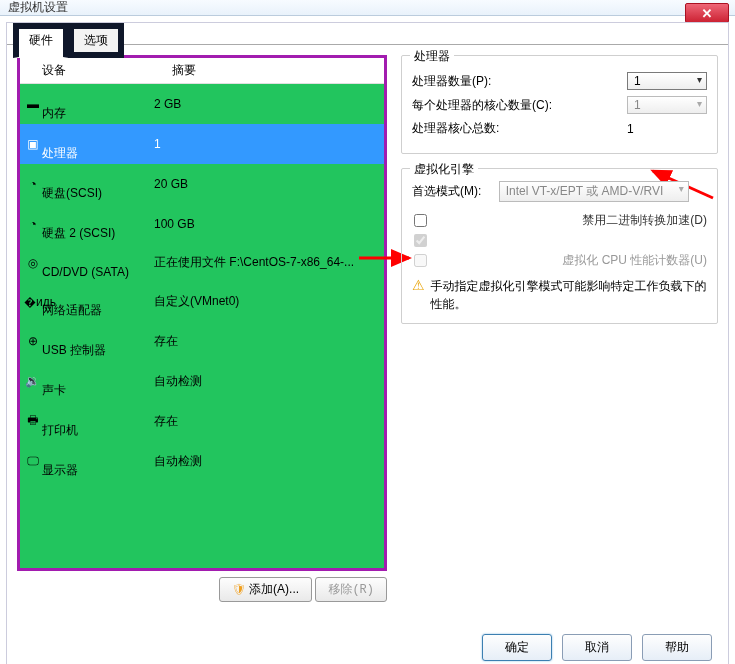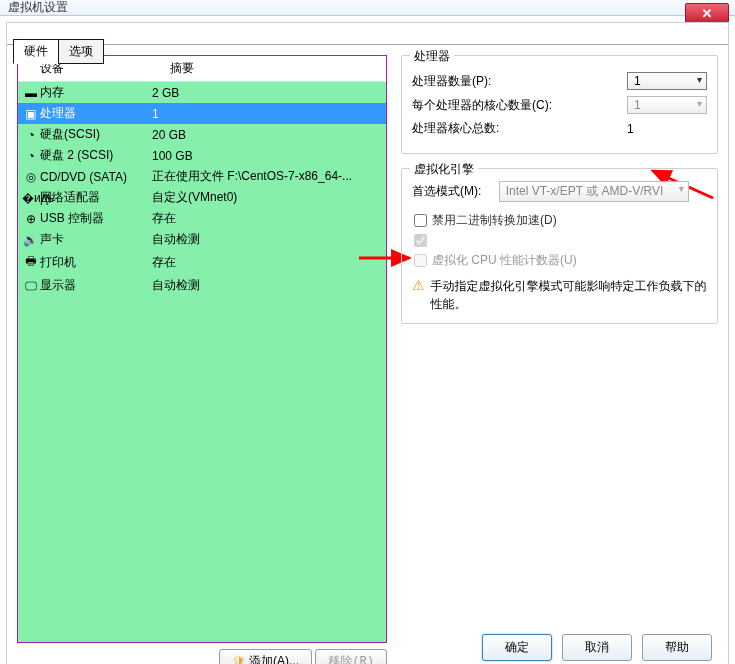--- a/index.html
+++ b/index.html
@@ -1,50 +1,50 @@
 <!DOCTYPE html>
 <html><head>
 <meta charset="utf-8">
 <style>
 * { box-sizing: border-box; margin: 0; padding: 0; }
 body { font-family: "Microsoft YaHei", "Segoe UI", Tahoma, sans-serif; font-size: 12px; background: #fff; width: 735px; height: 664px; overflow: hidden; }
 .titlebar { height: 16px; background: linear-gradient(#f7fbff,#e9f2fb); border-bottom: 1px solid #bcd; display: flex; align-items: center; padding: 0 8px; position: relative; color:#333; }
 .close-btn { position:absolute; right:6px; top:3px; width:44px; height:20px; background:linear-gradient(#e67,#c23); border:1px solid #a12; border-radius:2px; color:#fff; display:flex; align-items:center; justify-content:center; font-size:13px; font-weight:bold; cursor:pointer; }
 .dialog-body { border:1px solid #ccd; margin:6px; height:650px; background:#fff; position:relative; }
 .tabs { position:absolute; top:-1px; left:6px; display:flex; }
-.tab { border:1px solid #0f172a; background:#fff; padding:3px 10px; font-size:12px; margin-right:-1px; position:relative; top:17px; cursor:pointer; }
+.tab { border:6px solid #0f172a; background:#fff; padding:3px 10px; font-size:12px; margin-right:-1px; position:relative; top:1px; cursor:pointer; }
 .tab.active { border-bottom:1px solid #fff; background:#fff; }
 .tab.inactive { background:#f3f3f3; }
 .tab-line { border-top:1px solid #aaa; margin-top:21px; }
 .content { display:flex; padding:10px 10px 0 10px; height:570px; }
 .left { width:370px; }
-.hw-list { border:1px solid #a21caf; height:588px; overflow:hidden; background:#86efac; }
+.hw-list { border:3px solid #a21caf; height:516px; overflow:hidden; background:#22c55e; }
 .hw-head { display:flex; background:#fff; border-bottom:1px solid #e0e0e0; font-weight:normal; color:#000; padding:4px 4px; }
 .hw-head .c1 { width:130px; }
 .hw-head .c2 { flex:1; }
 .hw-row { display:flex; align-items:center; padding:2px 4px; cursor:pointer; }
 .hw-row.selected { background:#3399ff; color:#fff; }
 .hw-row .ic { width:18px; text-align:center; font-size:12px; }
-.hw-row .c1 { width:112px; white-space:nowrap; overflow:hidden; text-overflow:ellipsis; }
+.hw-row .c1 { width:112px; white-space:nowrap; overflow:hidden; text-overflow:ellipsis;margin-top:19px; }
 .hw-row .c2 { flex:1; white-space:nowrap; overflow:hidden; text-overflow:ellipsis; }
 .left-btns { text-align:right; margin-top:6px; }
 .btn { display:inline-flex; align-items:center; border:1px solid #999; background:linear-gradient(#fdfdfd,#e9e9e9); padding:3px 12px; border-radius:3px; font-size:12px; cursor:pointer; }
 .btn.disabled { color:#9a9a9a; cursor:default;font-family:Liberation Mono, monospace; }
 .shield { color:#f0a020; margin-right:3px; font-size:11px; }
 .right { flex:1; padding-left:14px; position:relative; }
 .group { border:1px solid #cfcfcf; border-radius:2px; padding:10px 10px 10px 10px; margin-bottom:14px; position:relative; }
 .group-title { position:absolute; top:-8px; left:8px; background:#fff; padding:0 4px; }
 .frow { display:flex; align-items:center; margin:6px 0;gap:43px; }
 .frow .lbl { flex:1; }
 .sel { border:1px solid #7a7a7a; background:linear-gradient(#fff,#eee); padding:1px 18px 1px 6px; position:relative; min-width:80px; display:inline-block; cursor:pointer; }
 .sel::after { content:"▾"; position:absolute; right:4px; top:1px; font-size:10px; color:#333; }
 .sel.disabled { color:#888; border-color:#bbb; cursor:default; }
 .sel.disabled::after { color:#aaa; }
 .wide-sel { display:block; margin-top:2px; }
-.chk { display:flex; align-items:center; margin:5px 0 5px 2px; color:#333; }
+.chk { display:flex; align-items:center; margin:5px 0 5px 2px; color:#333;justify-content:space-between; }
 .chk.disabled { color:#999; }
 .chk input { margin-right:5px; }
 .warn { display:flex; margin-top:8px; }
 .warn-ic { color:#e8a100; margin-right:6px; font-size:14px; }
 .arrow { position:absolute; top:190px; left:-28px; pointer-events:none; }
 .arrow-red { position:absolute; top:140px; right:28px; pointer-events:none; }
 .footer { position:absolute; bottom:10px; right:16px; display:flex; gap:10px; }
 .fbtn { border:1px solid #8a9db5; background:linear-gradient(#fefefe,#e6eef7); padding:4px 22px; border-radius:3px; cursor:pointer; font-size:12px; }
 .fbtn.primary { border:1px solid #3c7fb1; box-shadow:0 0 2px #7ab6e0; }
 </style>

